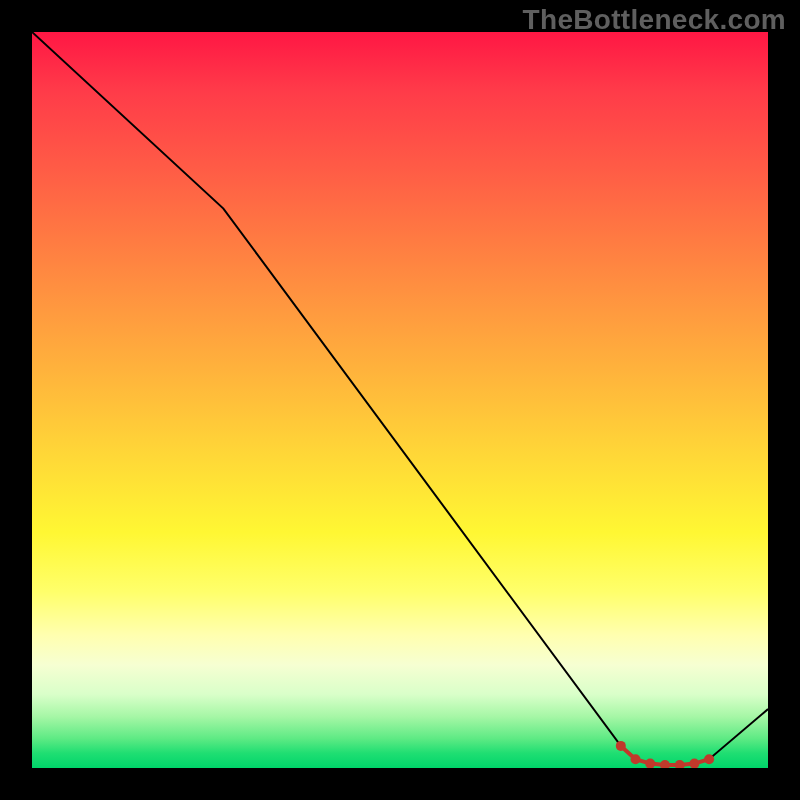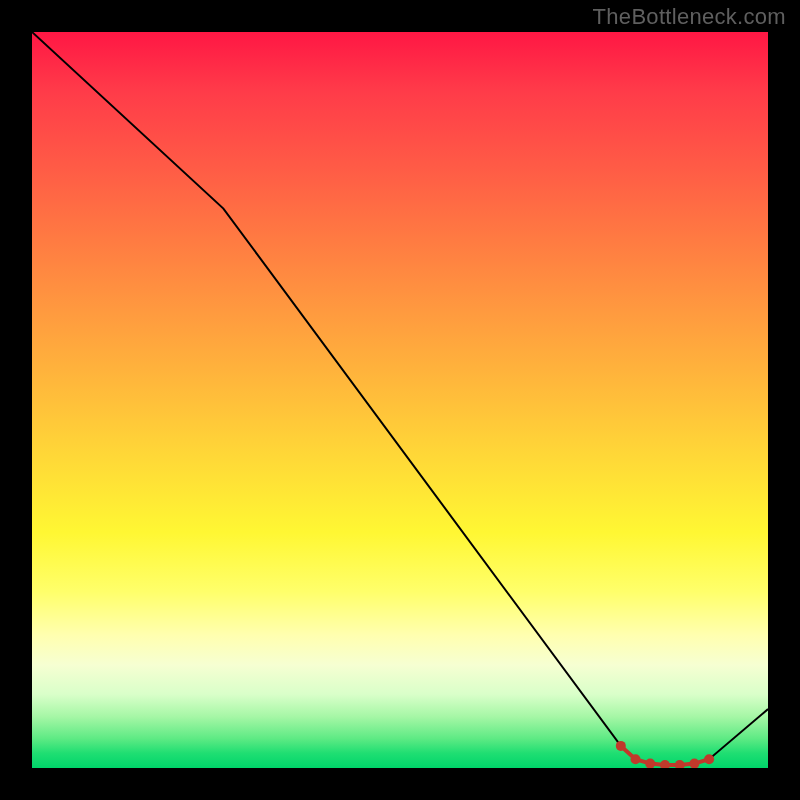--- a/index.html
+++ b/index.html
@@ -15,22 +15,22 @@
     position: relative;
     width: 800px;
     height: 800px;
     background: #000;
   }
   .watermark {
     position: absolute;
     top: 4px;
     right: 14px;
     color: #5f5f5f;
-    font-size: 22px;
-    font-weight: 400;
+    font-size: 28px;
+    font-weight: 700;
     letter-spacing: 0.3px;
   }
   .plot {
     position: absolute;
     left: 32px;
     top: 32px;
     width: 736px;
     height: 736px;
     
     background: linear-gradient(to bottom,

